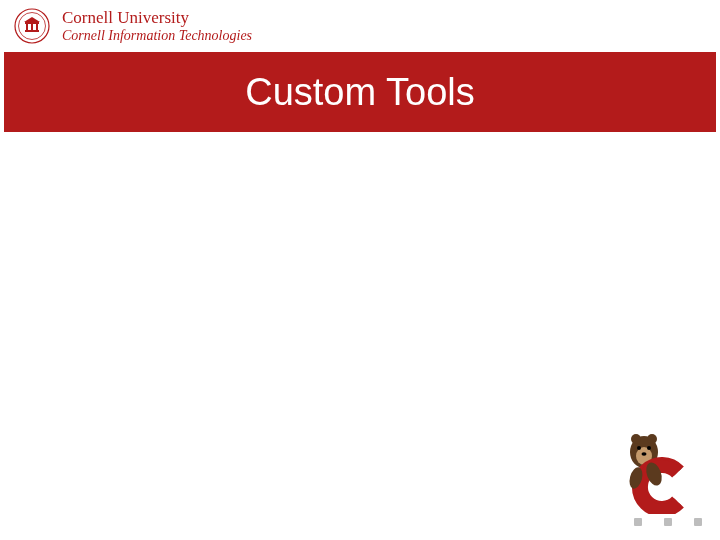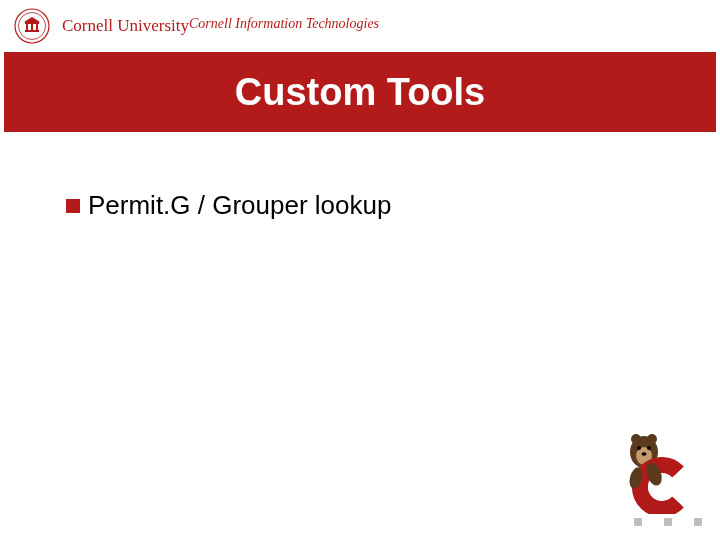--- a/index.html
+++ b/index.html
@@ -16,20 +16,21 @@
     align-items: center;
     padding: 8px 14px 6px 14px;
     gap: 12px;
   }
   .seal {
     width: 36px;
     height: 36px;
   }
   .header-text {
     display: flex;
+    flex-direction: column;
     line-height: 1.15;
   }
   .univ-name {
     font-family: Georgia, 'Times New Roman', serif;
     font-size: 17px;
     color: #b31b1b;
     font-weight: normal;
   }
   .dept-name {
     font-family: Georgia, 'Times New Roman', serif;
@@ -41,21 +42,21 @@
     background: #b31b1b;
     height: 80px;
     display: flex;
     align-items: center;
     justify-content: center;
     margin: 2px 4px 0 4px;
   }
   .slide-title {
     color: #fff;
     font-size: 38px;
-    font-weight: bold;
+    font-weight: normal;
   }
   .content {
     padding: 54px 60px 0 88px;
   }
   .bullet-list {
     list-style: none;
   }
   .bullet-item {
     font-size: 26px;
     color: #000;
@@ -113,21 +114,20 @@
     <span class="dept-name">Cornell Information Technologies</span>
   </div>
 </div>
 
 <div class="title-bar">
   <h1 class="slide-title">Custom Tools</h1>
 </div>
 
 <div class="content">
   <ul class="bullet-list">
-    <li class="bullet-item">Permit.G / Grouper lookup</li>
   </ul>
 </div>
 
 <div class="footer-logo">
   <svg viewBox="0 0 90 90" width="90" height="90">
 
     <ellipse cx="38" cy="28" rx="14" ry="16" fill="#5b3a1e"></ellipse>
     <circle cx="30" cy="15" r="5" fill="#5b3a1e"></circle>
     <circle cx="46" cy="15" r="5" fill="#5b3a1e"></circle>
     <ellipse cx="38" cy="32" rx="8" ry="9" fill="#c49a6c"></ellipse>

